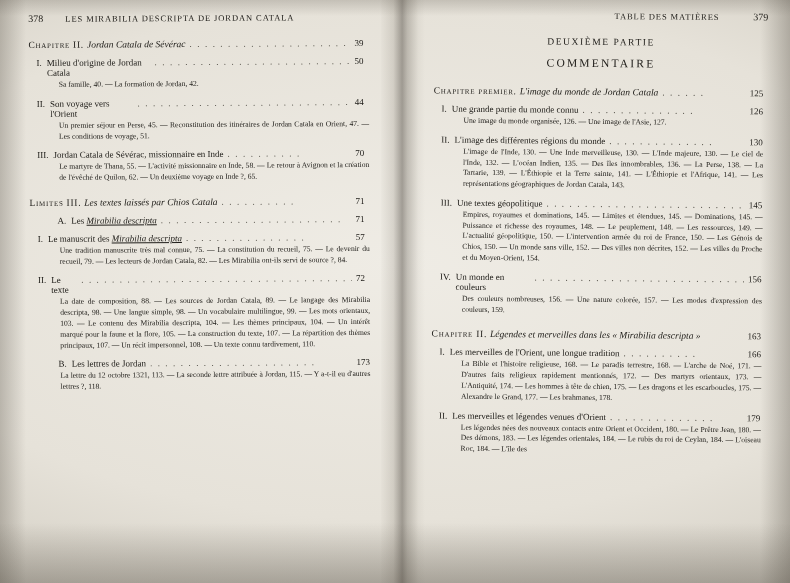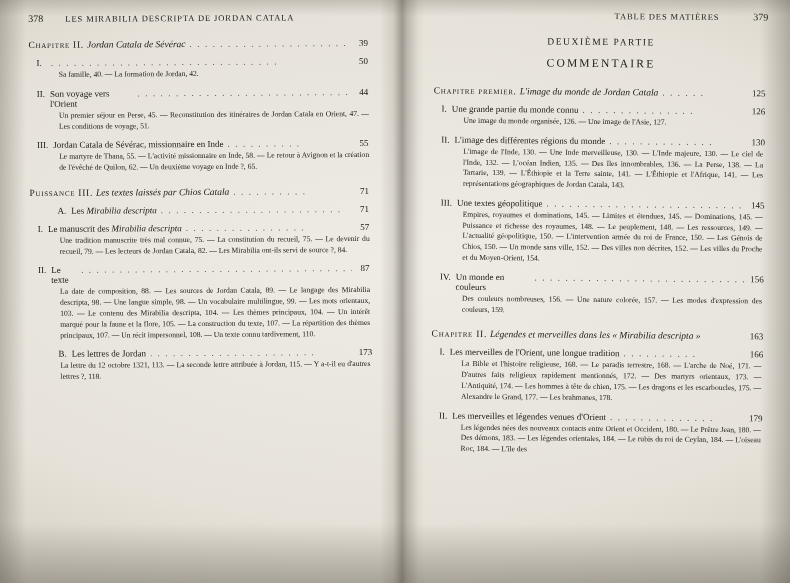--- a/index.html
+++ b/index.html
@@ -155,36 +155,36 @@
     margin: 8px 0 2px 0;
     padding-left: 28px;
   }
   .entry .num {
     white-space: nowrap;
     margin-right: 5px;
   }
   .entry .txt, .chapline .label {
     flex: 0 1 auto;
   }
-  .entry .txt i { font-style: italic; }
+  .entry .txt i { font-style: italic; text-decoration: underline; }
   .dots {
     flex: 1 1 auto;
     overflow: hidden;
     white-space: nowrap;
     margin: 0 4px;
     letter-spacing: 1.6px;
     font-size: 9px;
     color: #3a372f;
     min-width: 10px;
   }
   .pg {
     white-space: nowrap;
     font-size: 9px;
     min-width: 18px;
-    text-align: center;
+    text-align: left;
   }
   .sub {
     font-size: 7.6px;
     line-height: 1.42;
     text-align: justify;
     margin: 2px 0 0 0;
     padding-left: 30px;
     padding-right: 4px;
   }
 </style>
@@ -201,43 +201,44 @@
     </div>
 
     <div class="chapline">
       <span class="label"><span>Chapitre II. </span><i>Jordan Catala de Sévérac</i></span>
       <span class="dots">. . . . . . . . . . . . . . . . . . . . . . . . . .</span>
       <span class="pg">39</span>
     </div>
 
     <div class="entry lvl1">
       <span class="num">I.</span>
+      <span class="txt">Milieu d'origine de Jordan Catala</span>
       <span class="dots">. . . . . . . . . . . . . . . . . . . . . . . . . . . . . .</span>
       <span class="pg">50</span>
     </div>
     <div class="sub">Sa famille, 40. — La formation de Jordan, 42.</div>
 
     <div class="entry lvl1">
       <span class="num">II.</span>
       <span class="txt">Son voyage vers l'Orient</span>
       <span class="dots">. . . . . . . . . . . . . . . . . . . . . . . . . . . . . .</span>
       <span class="pg">44</span>
     </div>
     <div class="sub">Un premier séjour en Perse, 45. — Reconstitution des itinéraires de Jordan Catala en Orient, 47. — Les conditions de voyage, 51.</div>
 
     <div class="entry lvl1">
       <span class="num">III.</span>
       <span class="txt">Jordan Catala de Sévérac, missionnaire en Inde</span>
       <span class="dots">. . . . . . . . . .</span>
-      <span class="pg">55</span>
+      <span class="pg">70</span>
     </div>
     <div class="sub">Le martyre de Thana, 55. — L'activité missionnaire en Inde, 58. — Le retour à Avignon et la création de l'évêché de Quilon, 62. — Un deuxième voyage en Inde ?, 65.</div>
 
     <div class="chapline">
-      <span class="label"><span>Puissance III. </span><i>Les textes laissés par Chios Catala</i></span>
+      <span class="label"><span>Limites III. </span><i>Les textes laissés par Chios Catala</i></span>
       <span class="dots">. . . . . . . . . .</span>
       <span class="pg">71</span>
     </div>
 
     <div class="entry lvl2">
       <span class="num">A.</span>
       <span class="txt"><span>Les </span><i>Mirabilia descripta</i></span>
       <span class="dots">. . . . . . . . . . . . . . . . . . . . . . . .</span>
       <span class="pg">71</span>
     </div>
@@ -247,21 +248,21 @@
       <span class="txt"><span>Le manuscrit des </span><i>Mirabilia descripta</i></span>
       <span class="dots">. . . . . . . . . . . . . . . .</span>
       <span class="pg">57</span>
     </div>
     <div class="sub">Une tradition manuscrite très mal connue, 75. — La constitution du recueil, 75. — Le devenir du recueil, 79. — Les lecteurs de Jordan Catala, 82. — Les Mirabilia ont-ils servi de source ?, 84.</div>
 
     <div class="entry lvl1">
       <span class="num">II.</span>
       <span class="txt">Le texte</span>
       <span class="dots">. . . . . . . . . . . . . . . . . . . . . . . . . . . . . . . . . . . . . . . .</span>
-      <span class="pg">87</span>
+      <span class="pg">72</span>
     </div>
     <div class="sub">La date de composition, 88. — Les sources de Jordan Catala, 89. — Le langage des Mirabilia descripta, 98. — Une langue simple, 98. — Un vocabulaire multilingue, 99. — Les mots orientaux, 103. — Le contenu des Mirabilia descripta, 104. — Les thèmes principaux, 104. — Un intérêt marqué pour la faune et la flore, 105. — La construction du texte, 107. — La répartition des thèmes principaux, 107. — Un récit impersonnel, 108. — Un texte connu tardivement, 110.</div>
 
     <div class="entry lvl2">
       <span class="num">B.</span>
       <span class="txt">Les lettres de Jordan</span>
       <span class="dots">. . . . . . . . . . . . . . . . . . . . . .</span>
       <span class="pg">173</span>
     </div>
     <div class="sub">La lettre du 12 octobre 1321, 113. — La seconde lettre attribuée à Jordan, 115. — Y a-t-il eu d'autres lettres ?, 118.</div>

